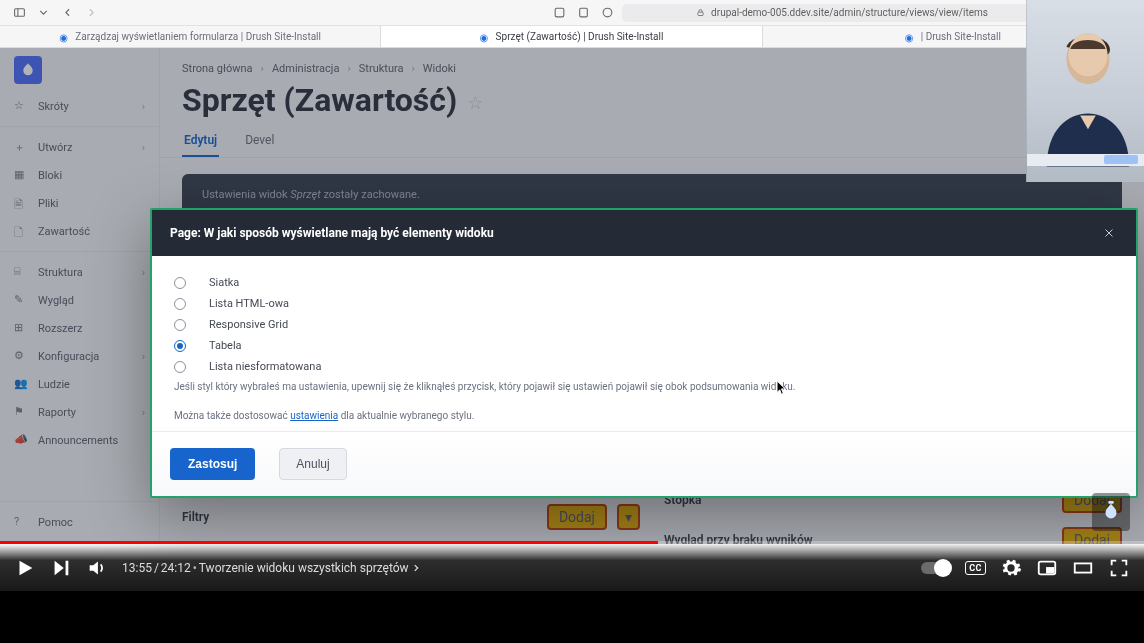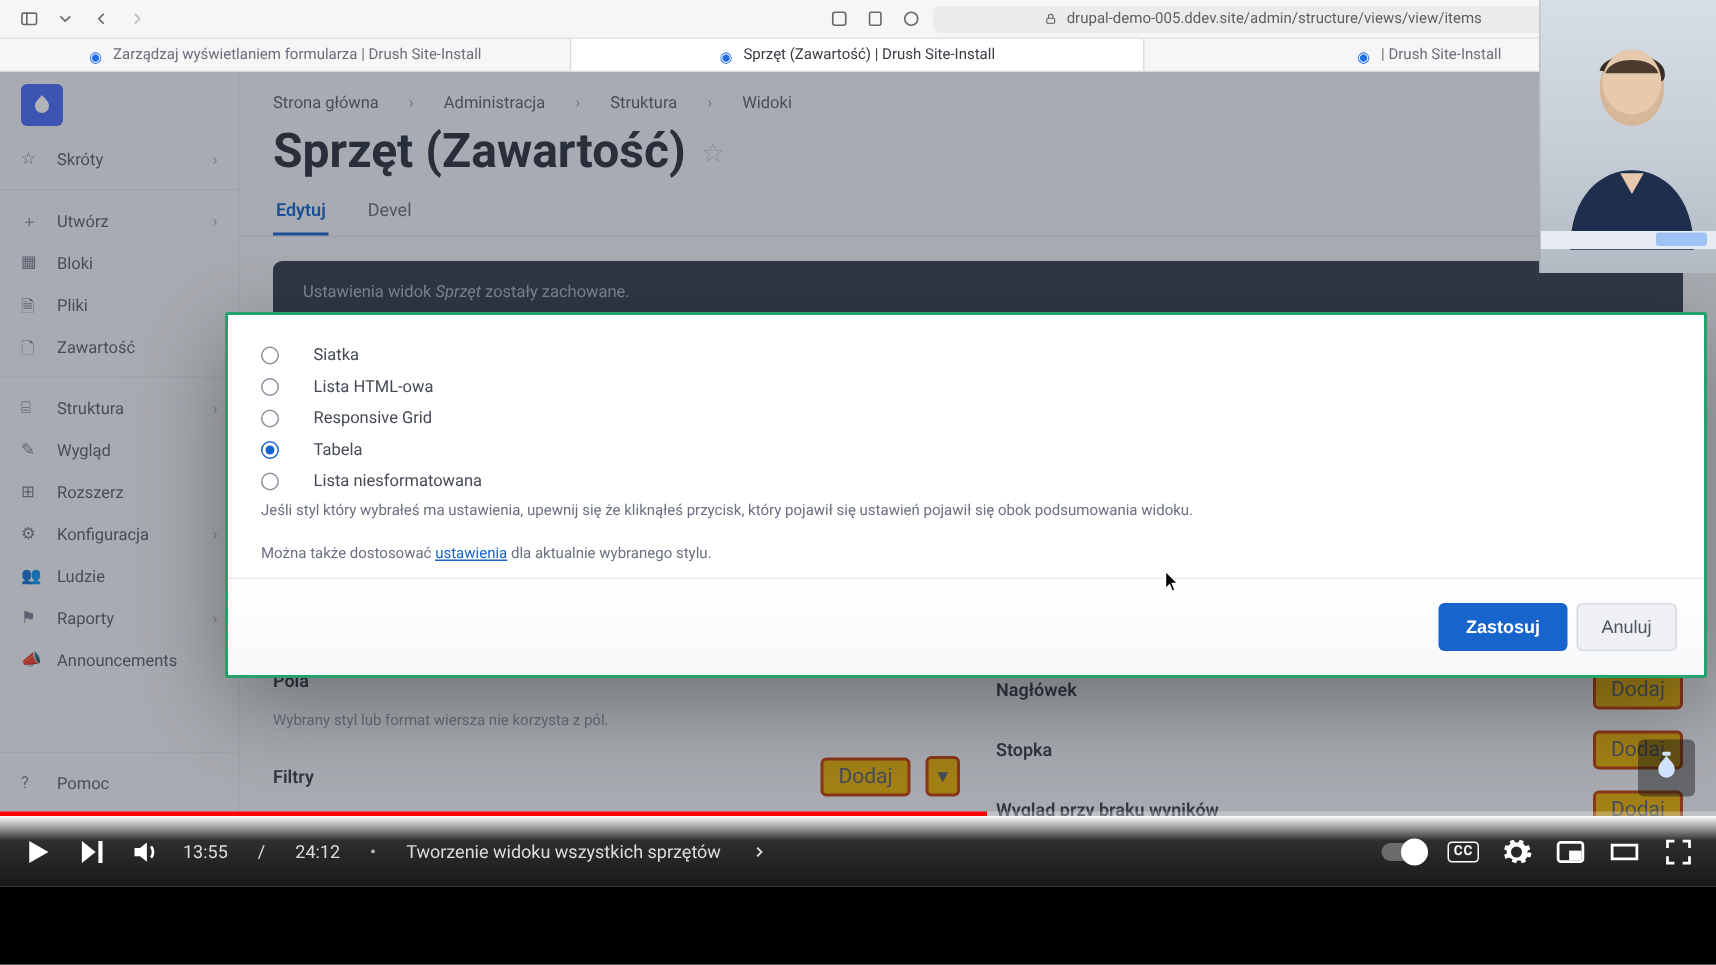--- a/index.html
+++ b/index.html
@@ -38,21 +38,21 @@
   .app{position:absolute;left:0;right:0;top:48px;bottom:47px;background:var(--bg);display:flex;overflow:hidden;}
   .sidebar{width:160px;background:var(--sidebar);border-right:1px solid #e5e7eb;display:flex;flex-direction:column;padding:8px 0;}
   .side-logo{width:28px;height:28px;border-radius:4px;background:#4f6ef7;margin:0 0 8px 14px;display:flex;align-items:center;justify-content:center;color:#fff;}
   .side-item{display:flex;align-items:center;gap:10px;padding:7px 14px;color:#5d6470;font-size:11px;}
   .side-item .ic{width:14px;height:14px;color:#7b8190;}
   .side-item .chevright{margin-left:auto;color:#a8adb8;}
   .side-spacer{flex:1;}
   .side-group-divider{height:1px;background:#e5e7eb;margin:6px 0;}
 
   .main{flex:1;position:relative;overflow:hidden;}
-  .crumbs{display:flex;gap:20px;align-items:center;padding:14px 22px 4px;color:#5e6572;font-size:11px;}
+  .crumbs{display:flex;gap:8px;align-items:center;padding:14px 22px 4px;color:#5e6572;font-size:11px;}
   .crumbs .sep{color:#a3a9b4;}
   .h1row{display:flex;align-items:center;gap:10px;padding:0 22px;}
   h1{font-size:32px;font-weight:700;color:#2e3441;margin:2px 0 6px;}
   .star{color:#c4c8d0;font-size:18px;}
   .tabs-local{display:flex;gap:24px;padding:0 22px;border-bottom:1px solid #e1e4ea;}
   .tabs-local .lt{padding:8px 2px;color:#6a707b;font-size:12px;border-bottom:2px solid transparent;}
   .tabs-local .lt.active{color:#1765cc;border-bottom-color:#1765cc;font-weight:600;}
 
   .content{padding:16px 22px;}
   .message{background:#3a4151;border-radius:6px;color:#d6dae3;padding:14px 20px;margin:0 0 18px;}
@@ -76,33 +76,33 @@
   .modal{position:absolute;left:150px;right:6px;top:208px;background:#fff;border:2px solid var(--green);border-radius:2px;box-shadow:0 18px 60px rgba(0,0,0,.35);}
   .modal-header{background:#242a36;color:#fff;padding:14px 18px;font-weight:700;display:flex;align-items:center;}
   .modal-header .xbtn{margin-left:auto;color:#c7cbd4;width:18px;height:18px;display:flex;align-items:center;justify-content:center;}
   .modal-body{padding:16px 22px 10px;background:#fff;font-size:11px;color:#454a55;}
   .radio-row{display:flex;align-items:center;gap:23px;padding:4px 0;}
   .radio{width:12px;height:12px;border:1.5px solid #8c919c;border-radius:50%;display:inline-flex;align-items:center;justify-content:center;}
   .radio.checked{border-color:#1765cc;}
   .radio.checked::after{content:"";width:6px;height:6px;border-radius:50%;background:#1765cc;}
   .help{color:#6b7180;font-size:10px;margin-top:4px;}
   .help a{color:#1765cc;text-decoration:underline;}
-  .modal-footer{display:flex;justify-content:flex-end;gap:6px;padding:16px 18px;border-top:1px solid #e9ebef;background:linear-gradient(#fff,#f7f8fa);}
+  .modal-footer{display:flex;justify-content:flex-start;gap:24px;padding:16px 18px;border-top:1px solid #e9ebef;background:linear-gradient(#fff,#f7f8fa);}
   .btn-primary{background:#1765cc;color:#fff;border:none;border-radius:4px;padding:8px 18px;font-size:12px;font-weight:600;}
   .btn-secondary{background:#eef0f4;border:1px solid #d5d9e1;color:#4c525e;border-radius:4px;padding:8px 16px;font-size:12px;}
 
   .cursor{position:absolute;left:776px;top:380px;width:11px;height:16px;}
 
   
   .progress{position:absolute;left:0;right:0;bottom:47px;height:3px;background:rgba(255,255,255,.28);z-index:40;}
   .progress .fill{height:100%;background:var(--yt);width:57.5%;}
   .playerbar{position:absolute;left:0;right:0;bottom:0;height:47px;background:linear-gradient(rgba(0,0,0,0),rgba(0,0,0,.82) 35%,rgba(0,0,0,.9));display:flex;align-items:center;padding:0 14px;gap:14px;color:#fff;z-index:41;}
   .pbtn{width:22px;height:22px;color:#fff;display:flex;align-items:center;justify-content:center;}
   .pbtn svg{width:100%;height:100%;}
-  .ptime{font-size:12px;color:#ddd;display:flex;align-items:center;gap:20px;}
+  .ptime{font-size:12px;color:#ddd;display:flex;align-items:center;gap:2px;}
   .ptitle{color:#ddd;font-size:12px;}
   .pspacer{flex:1;}
   .switch{width:30px;height:12px;border-radius:7px;background:#6b6b6b;position:relative;}
   .switch::after{content:"";position:absolute;right:-1px;top:-3px;width:18px;height:18px;border-radius:50%;background:#fff;}
   .ccbox{border:1.5px solid #fff;border-radius:3px;font-size:9px;font-weight:700;padding:1px 3px;letter-spacing:.5px;}
 
   
   .webcam{position:absolute;right:0;top:0;width:118px;height:182px;background:linear-gradient(180deg,#d8dee6 0%,#c6cdd6 55%,#b2bac4 100%);border-left:1px solid rgba(0,0,0,.1);z-index:30;overflow:hidden;}
   .person{position:absolute;left:10px;top:18px;width:98px;height:150px;}
   .wc-banner{position:absolute;left:0;right:0;bottom:16px;height:12px;background:#e7ebf2;}
@@ -334,20 +334,29 @@
             <span>z Page</span>
             <span class="caret">▾</span>
           </div>
       </div>
 
     </div>
   </div>
 
   <div class="backdrop" style="top:48px;bottom:47px;"></div>
   <div class="modal">
+    <div class="modal-header">
+      <span>Page: W jaki sposób wyświetlane mają być elementy widoku</span>
+      <span class="xbtn">
+        <svg viewBox="0 0 24 24" width="12" height="12" fill="none" stroke="currentColor" stroke-width="2">
+            <line x1="5" y1="5" x2="19" y2="19"></line>
+            <line x1="19" y1="5" x2="5" y2="19"></line>
+          </svg>
+      </span>
+    </div>
     <div class="modal-body">
       <div id="radios">
           <div class="radio-row">
             <span class="radio"></span>
             <span>Siatka</span>
           </div>
           <div class="radio-row">
             <span class="radio"></span>
             <span>Lista HTML-owa</span>
           </div>

